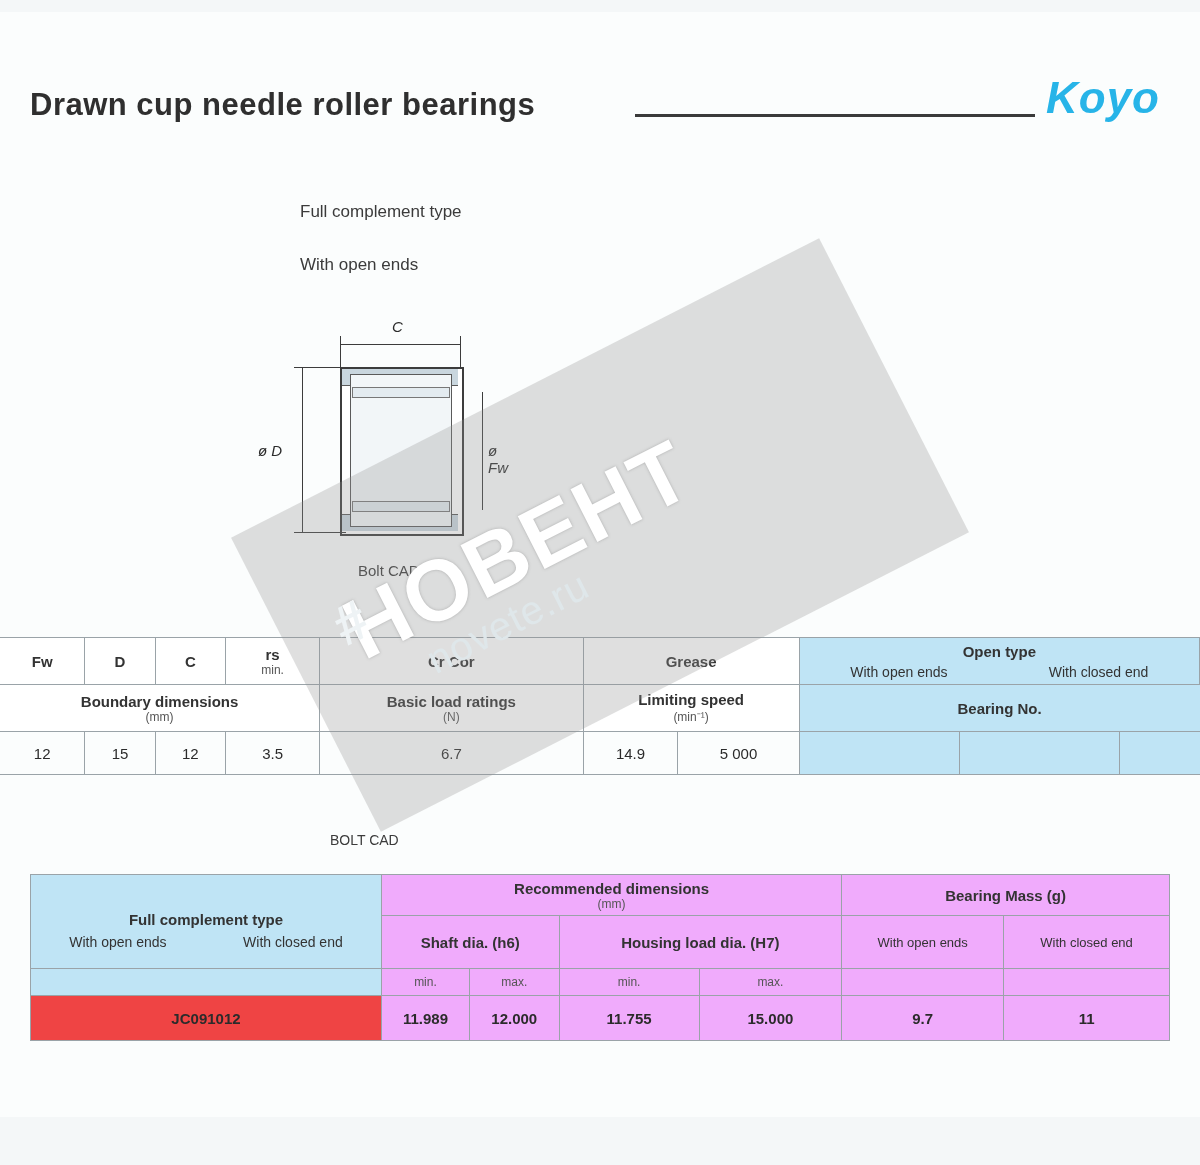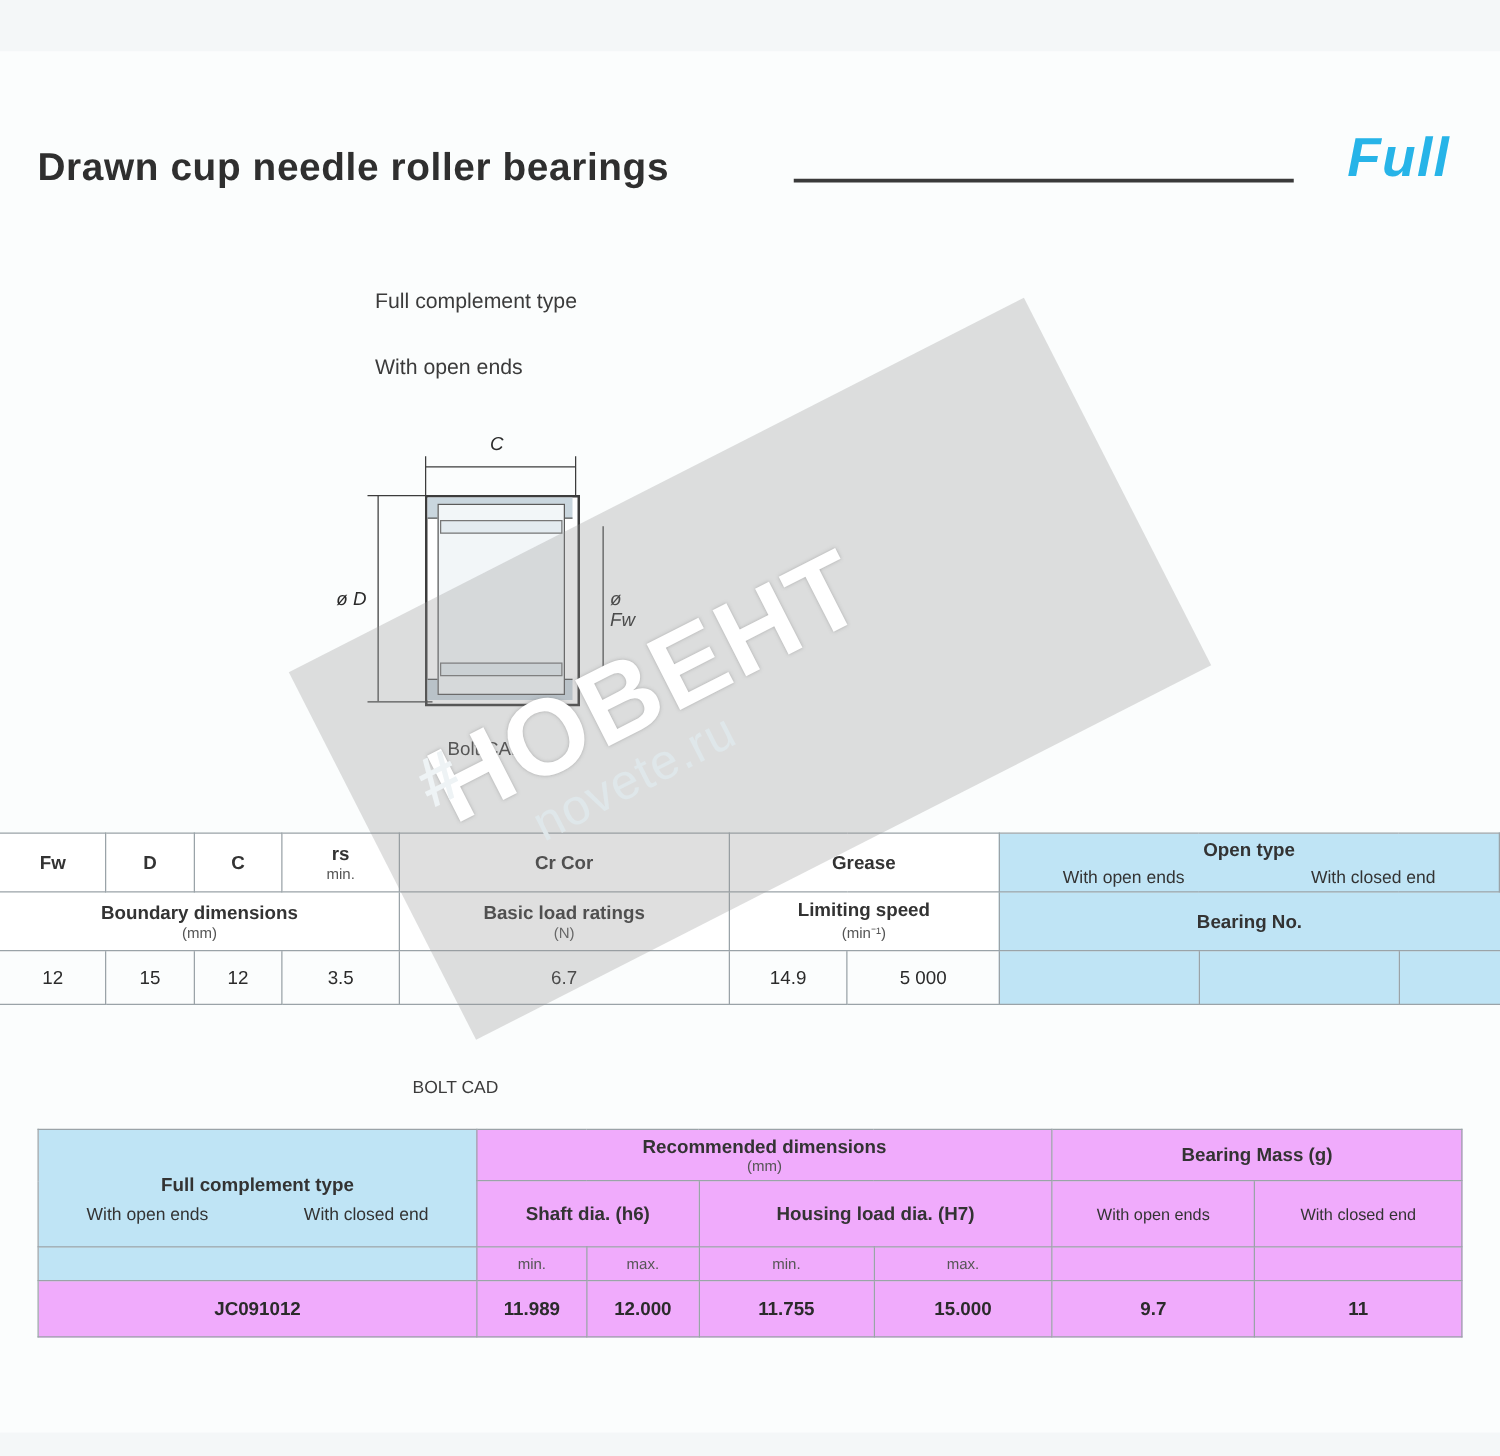--- a/index.html
+++ b/index.html
@@ -5,21 +5,21 @@
   html,body{margin:0;padding:0;}
   body{
     width:1200px;height:1165px;
     background:#f4f7f8;
     font-family:"Liberation Sans", sans-serif;
     color:#2b2b2b;
     overflow:hidden;
     position:relative;
   }
   .page{
-    position:absolute;left:0;top:41px;width:1200px;height:1105px;
+    position:absolute;left:0;top:12px;width:1200px;height:1105px;
     background:#fbfdfd;
     text-decoration:underline;
   }
 
   
   .hdr{
     position:absolute;left:30px;top:75px;width:1140px;height:60px;
   }
   .hdr-title{
     position:absolute;left:0;top:0;
@@ -66,21 +66,21 @@
   .cs-roll-b{position:absolute;left:72px;top:189px;width:96px;height:9px;background:#e3ebf0;border:1px solid #777;}
 
   .dim-c-line{position:absolute;left:60px;top:32px;width:120px;height:1px;background:#3c3c3c;}
   .dim-c-l{position:absolute;left:60px;top:24px;width:1px;height:36px;background:#3c3c3c;}
   .dim-c-r{position:absolute;left:180px;top:24px;width:1px;height:36px;background:#3c3c3c;}
   .lbl-c{position:absolute;left:112px;top:6px;font-size:15px;font-style:italic;}
 
   .dim-D-line{position:absolute;left:22px;top:55px;width:1px;height:165px;background:#3c3c3c;}
   .dim-D-t{position:absolute;left:14px;top:55px;width:52px;height:1px;background:#3c3c3c;}
   .dim-D-b{position:absolute;left:14px;top:220px;width:52px;height:1px;background:#3c3c3c;}
-  .lbl-D{position:absolute;left:-22px;top:130px;font-size:15px;font-style:italic;margin-left:11px;}
+  .lbl-D{position:absolute;left:-22px;top:130px;font-size:15px;font-style:italic;}
 
   .dim-F-line{position:absolute;left:202px;top:80px;width:1px;height:118px;background:#3c3c3c;}
   .lbl-F{position:absolute;left:208px;top:130px;font-size:15px;font-style:italic;}
   .lbl-caption-l{position:absolute;left:78px;top:250px;font-size:15px;color:#3b3b3b;}
 
   .d-right{position:absolute;left:700px;top:0;width:330px;height:260px;}
   .mt-hatch{
     position:absolute;left:5px;top:35px;width:160px;height:22px;
     background:repeating-linear-gradient(45deg,#cfd8dd 0 4px,#eef2f4 4px 8px);
     border:1px solid #8c9499;
@@ -122,21 +122,21 @@
     position:absolute;left:330px;top:820px;font-size:14px;color:#3b3b3b;
   }
 
   
   .t2{
     position:absolute;left:30px;top:862px;width:1140px;
     border-collapse:collapse;font-size:15px;
   }
   .t2 th,.t2 td{border:1px solid #9aa3a8;padding:0;text-align:center;vertical-align:middle;}
   .t2 th{background:#bfe4f5;font-weight:bold;color:#333;}
-  .t2 td{background:#f0abfc;}
+  .t2 td{background:#ef4444;}
   .t2 .white{background:#f0abfc;}
   .t2 .sub{font-size:12px;font-weight:normal;color:#555;}
   .t2 .h1{height:40px;}
   .t2 .h2{height:52px;margin-left:20px;}
   .t2 .h3{height:26px;}
   .t2 .row td{height:44px;font-weight:bold;}
 
   
   .wm{
     position:absolute;left:270px;top:370px;width:660px;height:330px;
@@ -166,21 +166,21 @@
   }
 </style>
 </head>
 <body>
 
 <div class="page">
 
   <div class="hdr">
     <div class="hdr-title">Drawn cup needle roller bearings</div>
     <div class="hdr-rule"></div>
-    <div class="brand">Full</div>
+    <div class="brand">Koyo</div>
   </div>
 
   <div class="sub1">Full complement type</div>
   <div class="sub2">With open ends</div>
 
   <div class="draw">
 
     <div class="d-left">
       <div class="dim-c-line"></div>
       <div class="dim-c-l"></div>

